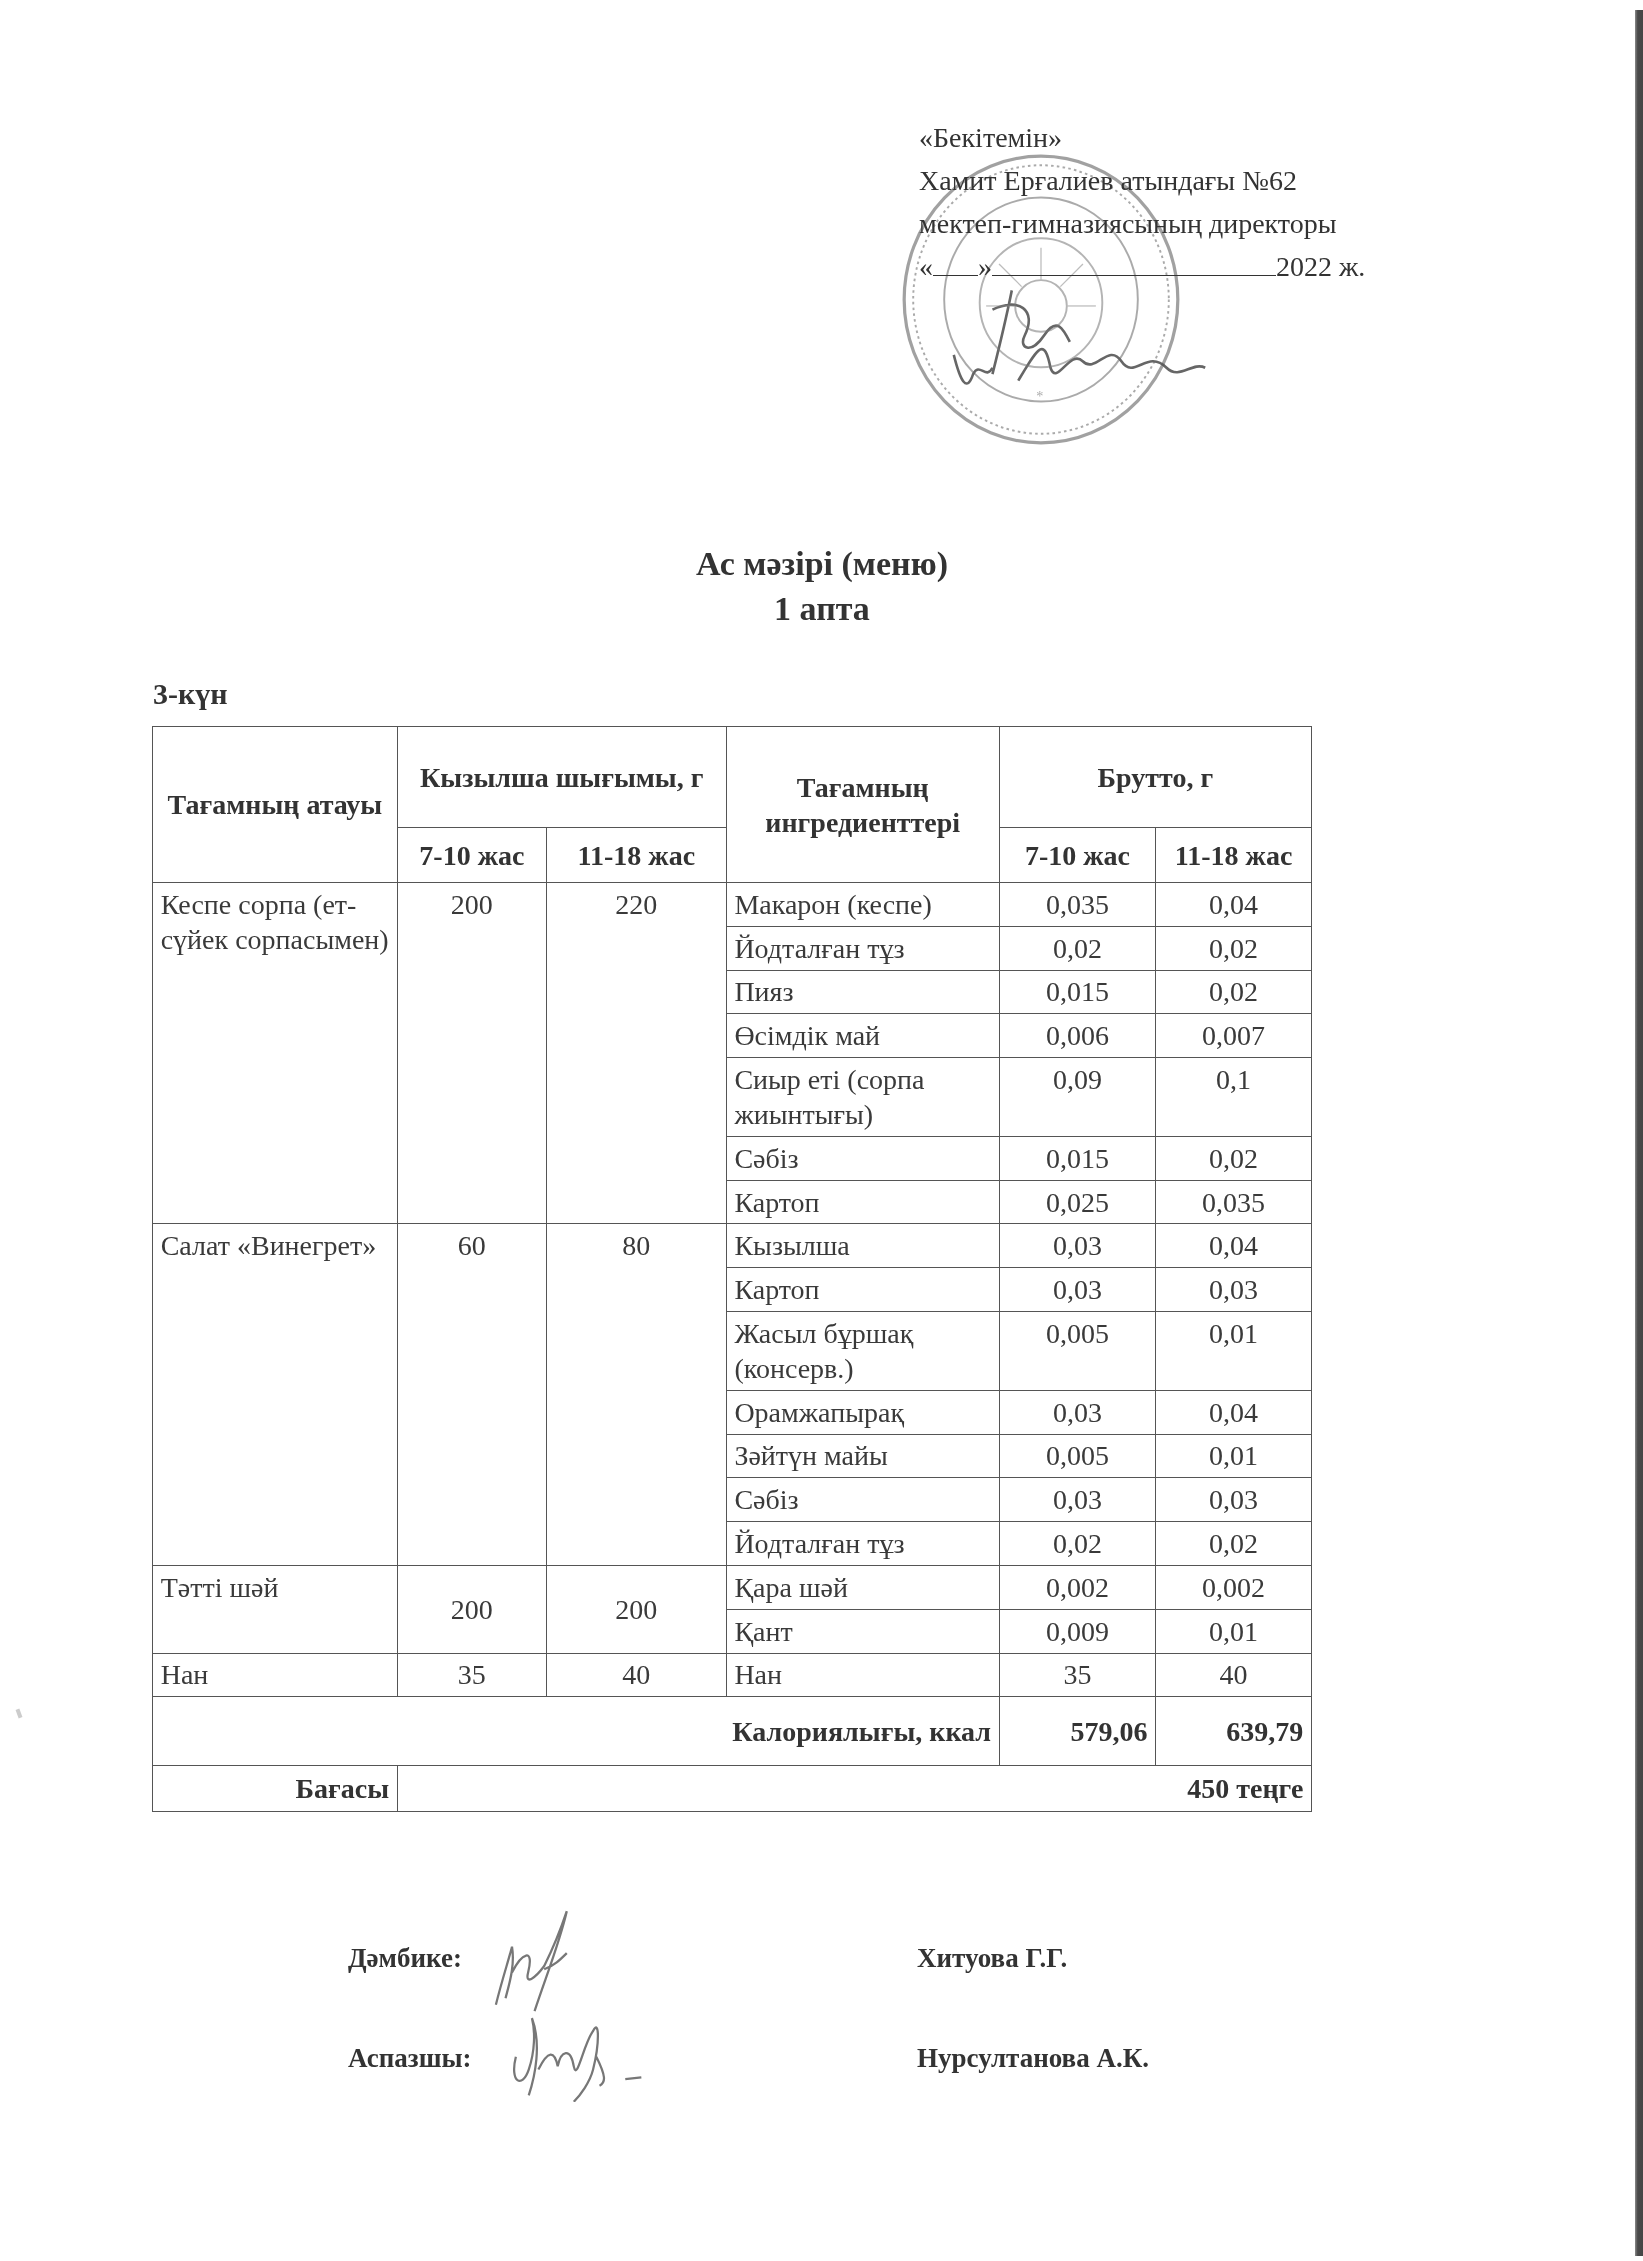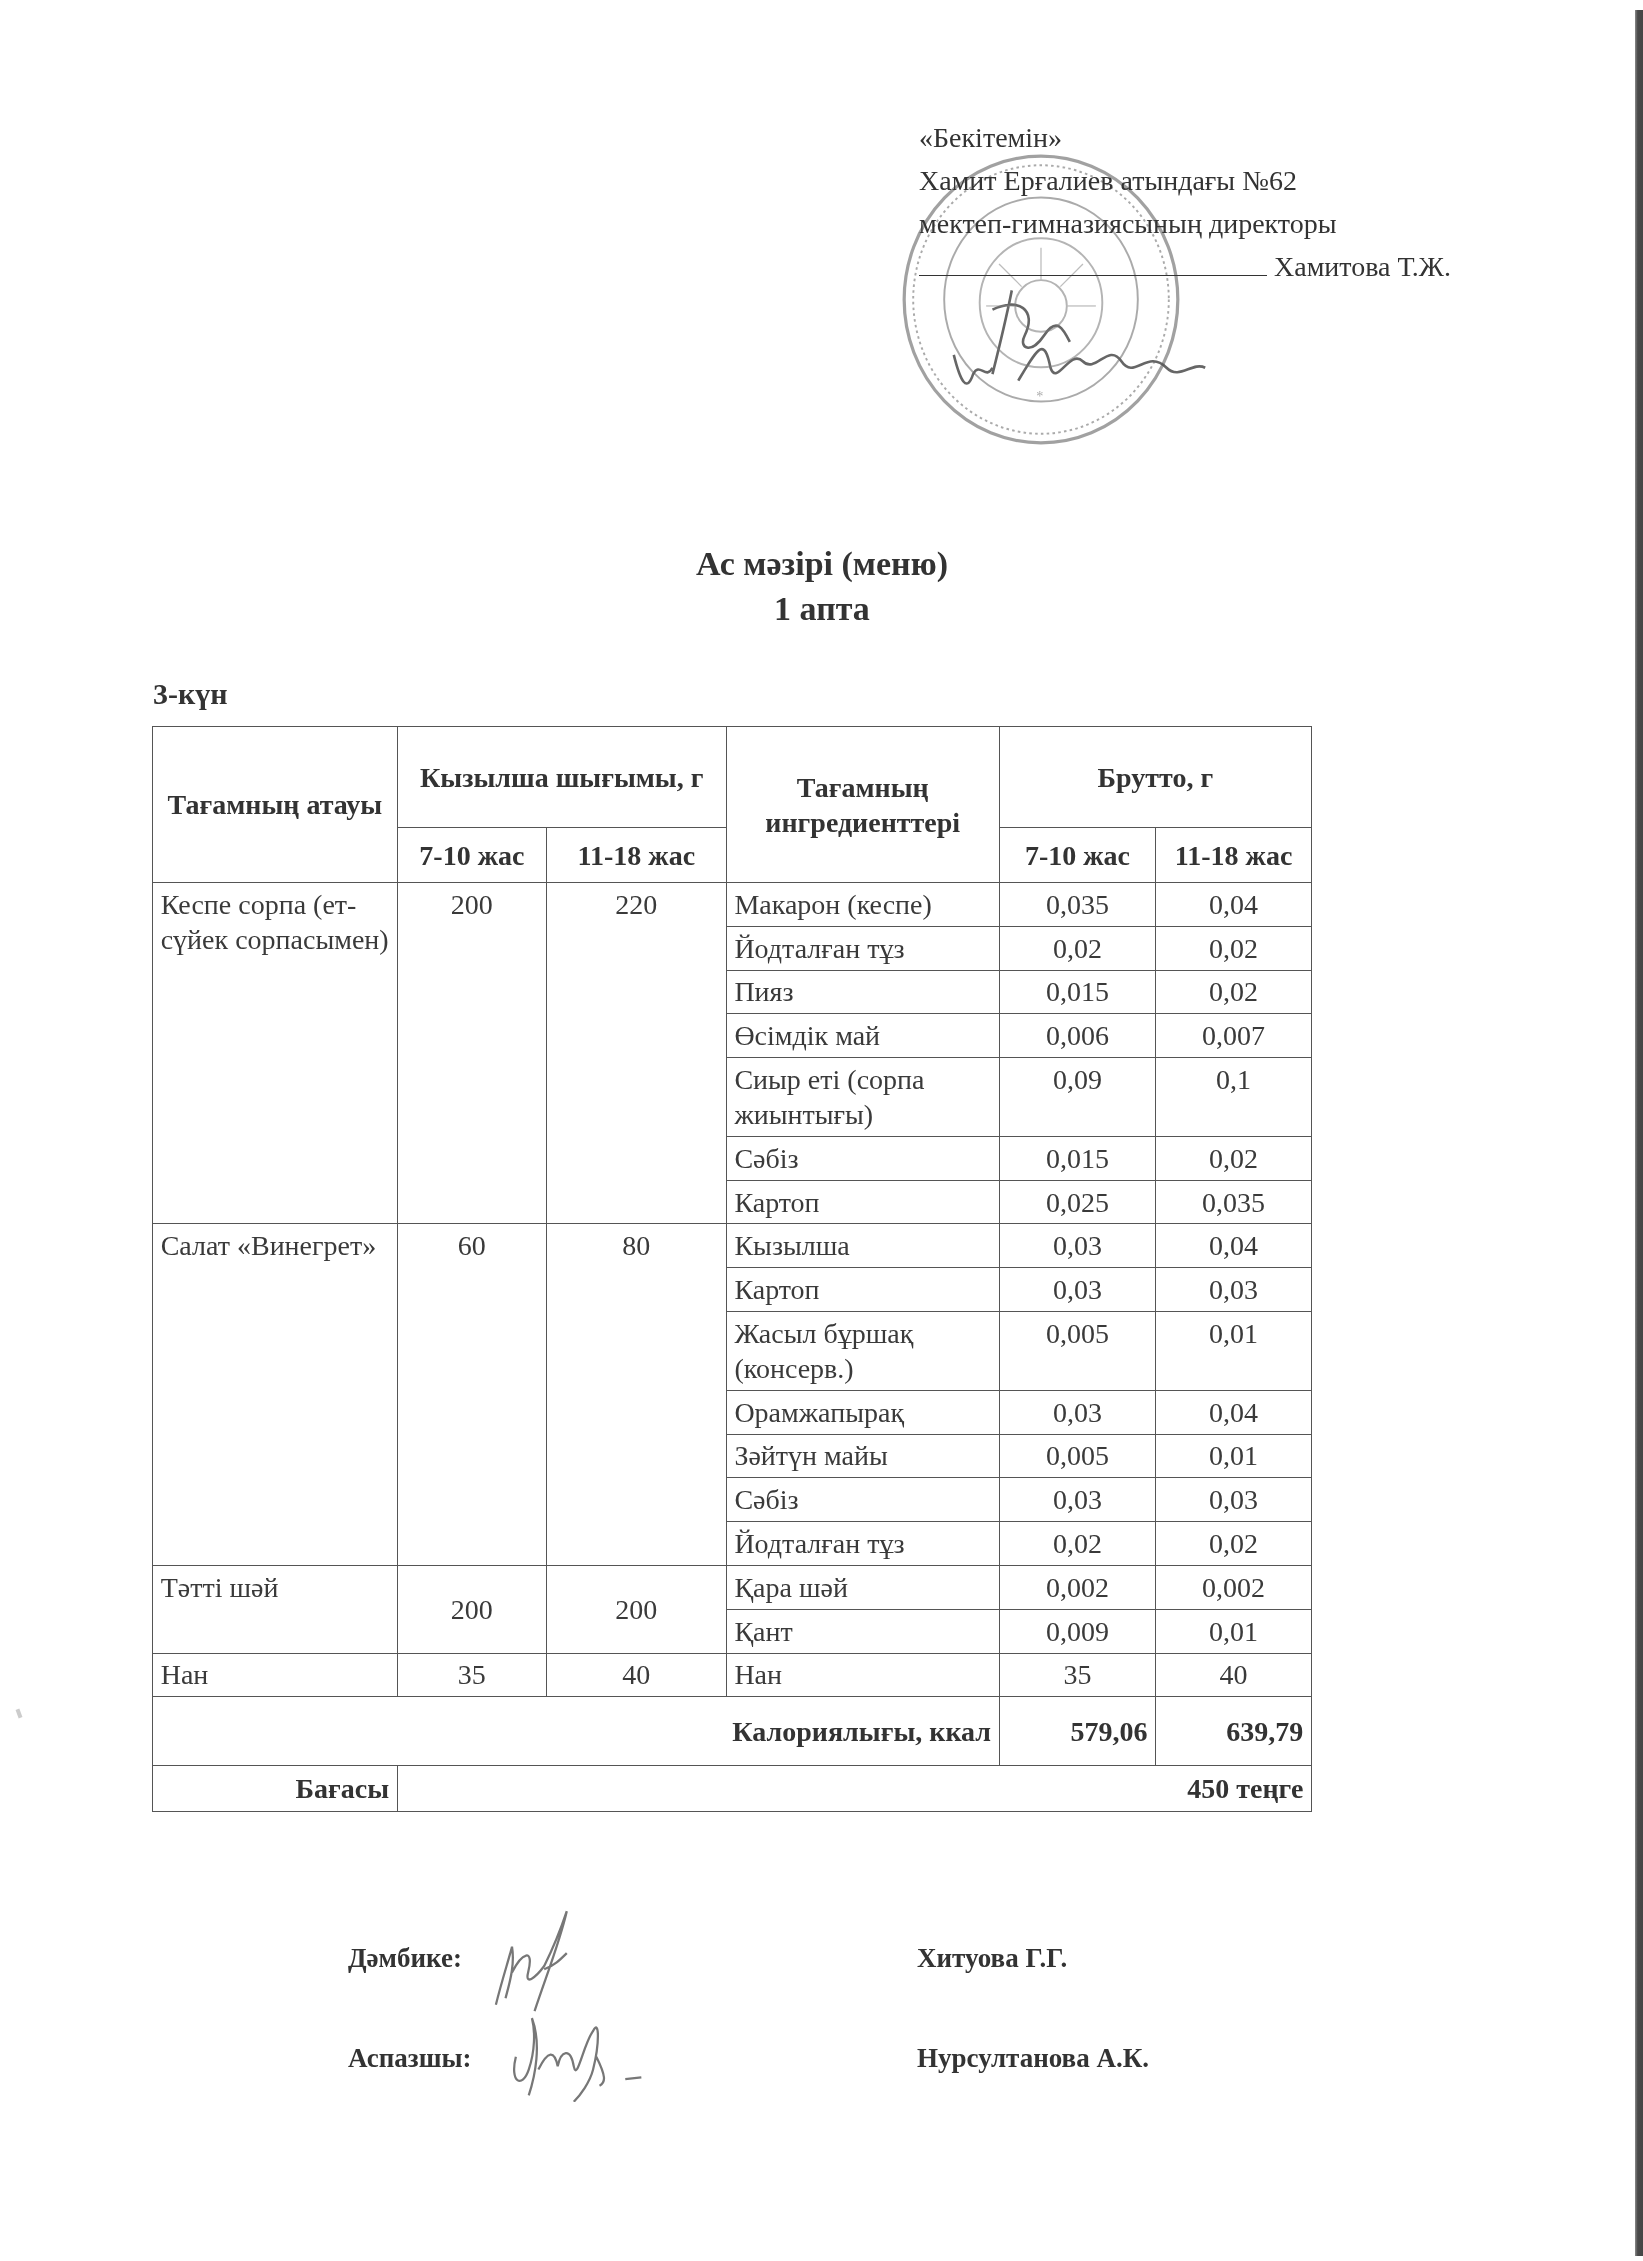--- a/index.html
+++ b/index.html
@@ -47,22 +47,21 @@
     <line x1="180" y1="240" x2="135" y2="240"></line>
   </g>
   <text x="218" y="388" font-size="22" fill="#666" text-anchor="middle">*</text>
 </svg>
 
 <div class="approval">
   <div class="line">«Бекітемін»</div>
   <div class="line">Хамит Ерғалиев атындағы №62</div>
   <div class="line">мектеп-гимназиясының директоры</div>
   <div class="line">
-    <span class="sign-line" style="width:348px"></span>
-    <span>Хамитова Т.Ж.</span>
+    <span>«</span><span class="sign-line" style="width:45px"></span><span>»</span><span class="sign-line" style="width:284px"></span><span>2022 ж.</span>
   </div>
 </div>
 
 <svg class="sig-svg" style="left:928px;top:271px;width:361px;height:129px;" viewBox="0 0 560 200">
   <path d="M130 30 C120 80 110 120 100 160 M100 60 C140 40 170 60 150 100 C140 120 160 130 180 100 C200 70 210 90 220 110" fill="none" stroke="#666" stroke-width="4"></path>
   <path d="M40 130 C50 170 60 190 70 160 C80 140 90 170 100 150 M140 170 C170 120 180 100 190 150 C200 180 220 120 240 140 C260 160 280 110 300 140 C320 170 340 120 370 150 C390 170 410 140 430 150" fill="none" stroke="#666" stroke-width="4"></path>
 </svg>
 
 <div class="title t1">Ас мәзірі (меню)</div>
 <div class="title t2">1 апта</div>

